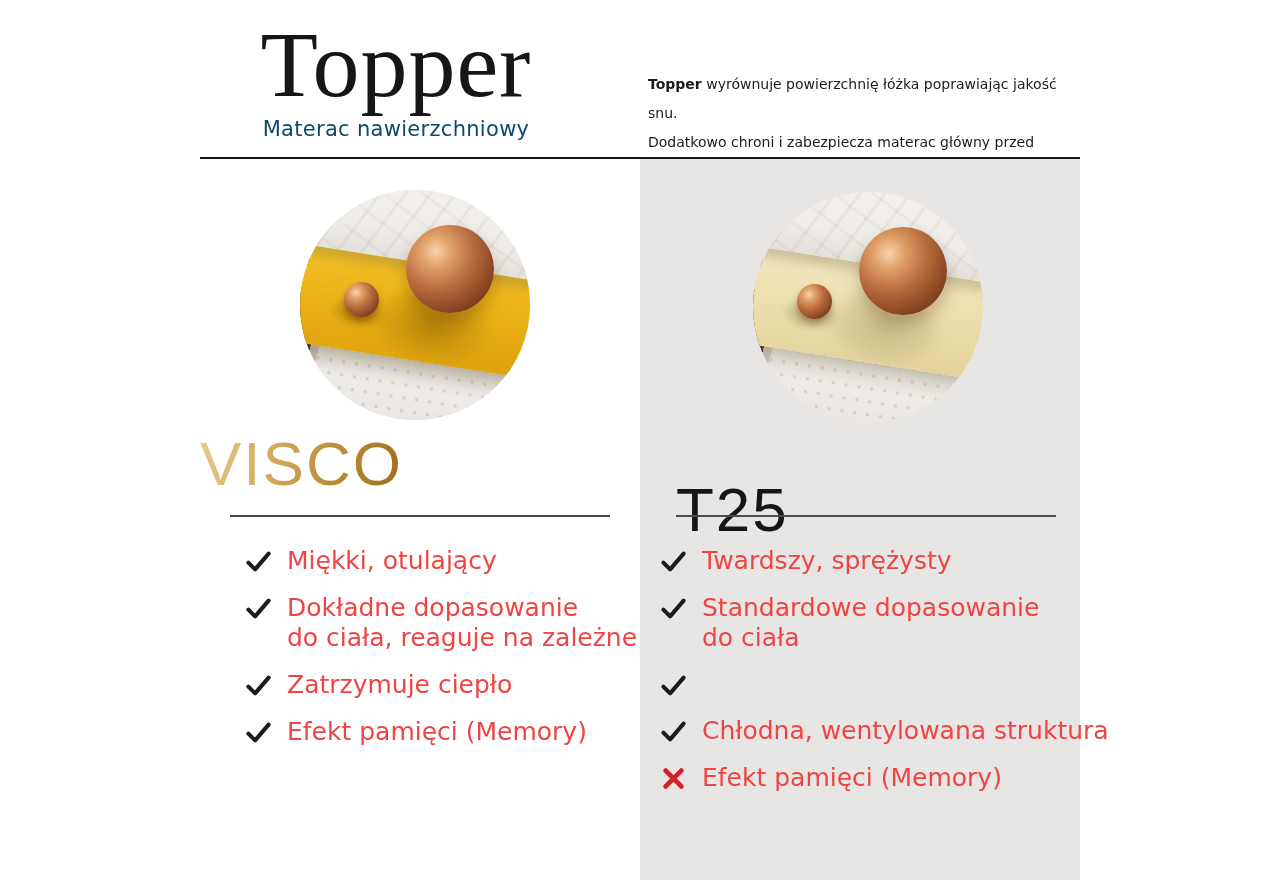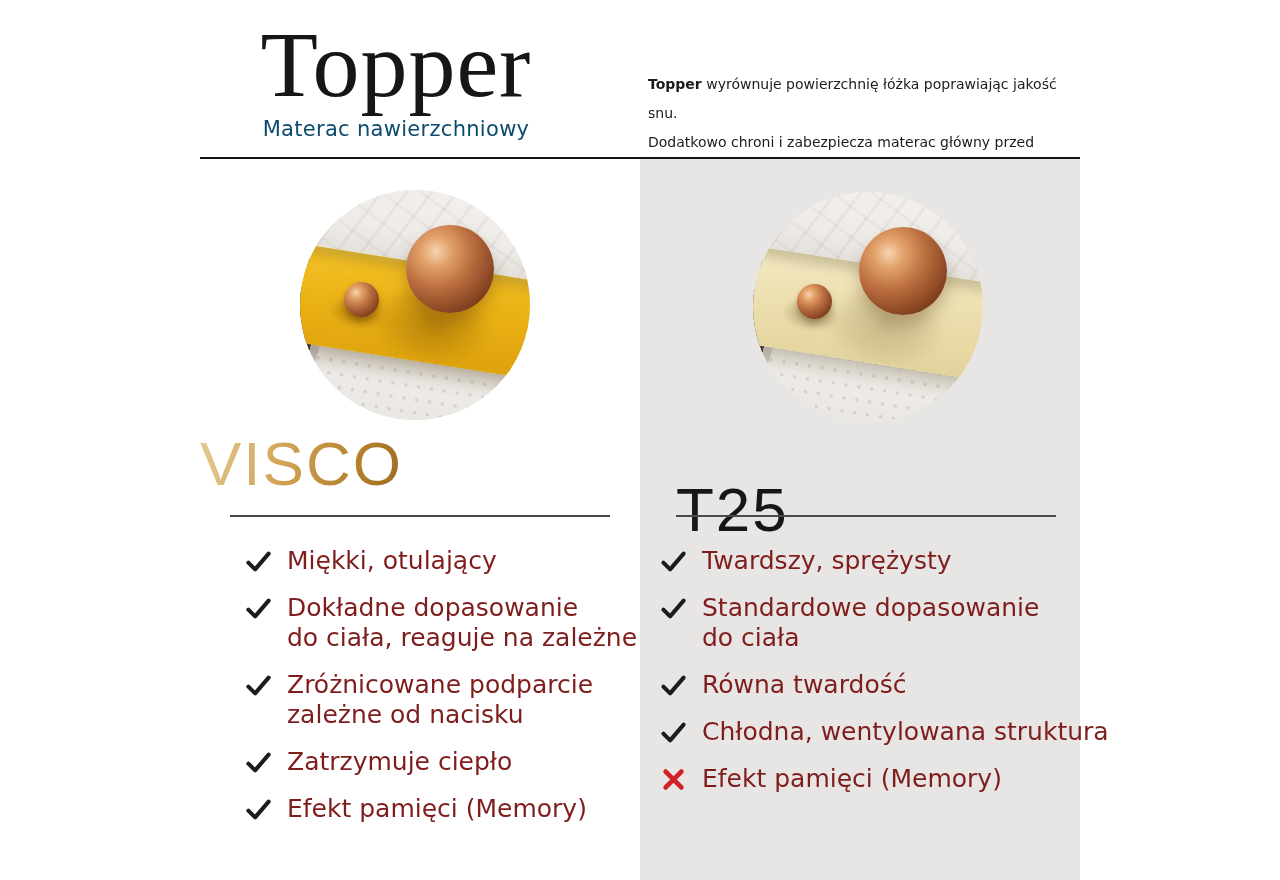--- a/index.html
+++ b/index.html
@@ -91,21 +91,21 @@
     background:linear-gradient(105deg,#e6cb92 0%,#d3a75c 38%,#b6842f 72%,#9a6a20 100%);
     -webkit-background-clip:text;background-clip:text;color:transparent;}
 
   .rule{position:absolute;height:2px;background:#4a4a4a;}
   .rule-left{left:230px;top:515px;width:380px;}
   .rule-right{left:676px;top:515px;width:380px;}
 
   
   .features{position:absolute;top:546px;margin:0;padding:0;list-style:none;
     display:flex;flex-direction:column;gap:17px;
-    font-size:25px;line-height:30px;color:#7f1d1d;}
+    font-size:25px;line-height:30px;color:#ef4444;}
   .features-left{left:245px;width:385px;}
   .features-right{left:660px;width:425px;}
   .feature{display:flex;align-items:flex-start;gap:15px;}
   .mark{flex:0 0 27px;width:27px;height:27px;margin-top:2px;}
   .mark svg{display:block;}
   .f-text{display:block;}
   .f-line{display:block;white-space:nowrap;}
 </style>
 </head>
 <body>
@@ -184,31 +184,20 @@
         <span class="f-line">do ciała, reaguje na zależne</span>
       </span>
     </li>
     <li class="feature">
       <span class="mark">
         <svg viewBox="0 0 24 24" width="27" height="27">
             <path d="M3 13 L9 19 L21 5" fill="none" stroke="#1c1c1c" stroke-width="3.6" stroke-linecap="round" stroke-linejoin="round"></path>
           </svg>
       </span>
       <span class="f-text">
-        <span class="f-line">Zróżnicowane podparcie</span>
-        <span class="f-line">zależne od nacisku</span>
-      </span>
-    </li>
-    <li class="feature">
-      <span class="mark">
-        <svg viewBox="0 0 24 24" width="27" height="27">
-            <path d="M3 13 L9 19 L21 5" fill="none" stroke="#1c1c1c" stroke-width="3.6" stroke-linecap="round" stroke-linejoin="round"></path>
-          </svg>
-      </span>
-      <span class="f-text">
         <span class="f-line">Zatrzymuje ciepło</span>
       </span>
     </li>
     <li class="feature">
       <span class="mark">
         <svg viewBox="0 0 24 24" width="27" height="27">
             <path d="M3 13 L9 19 L21 5" fill="none" stroke="#1c1c1c" stroke-width="3.6" stroke-linecap="round" stroke-linejoin="round"></path>
           </svg>
       </span>
       <span class="f-text">
@@ -239,21 +228,20 @@
         <span class="f-line">do ciała</span>
       </span>
     </li>
     <li class="feature">
       <span class="mark">
         <svg viewBox="0 0 24 24" width="27" height="27">
             <path d="M3 13 L9 19 L21 5" fill="none" stroke="#1c1c1c" stroke-width="3.6" stroke-linecap="round" stroke-linejoin="round"></path>
           </svg>
       </span>
       <span class="f-text">
-        <span class="f-line">Równa twardość</span>
       </span>
     </li>
     <li class="feature">
       <span class="mark">
         <svg viewBox="0 0 24 24" width="27" height="27">
             <path d="M3 13 L9 19 L21 5" fill="none" stroke="#1c1c1c" stroke-width="3.6" stroke-linecap="round" stroke-linejoin="round"></path>
           </svg>
       </span>
       <span class="f-text">
         <span class="f-line">Chłodna, wentylowana struktura</span>

